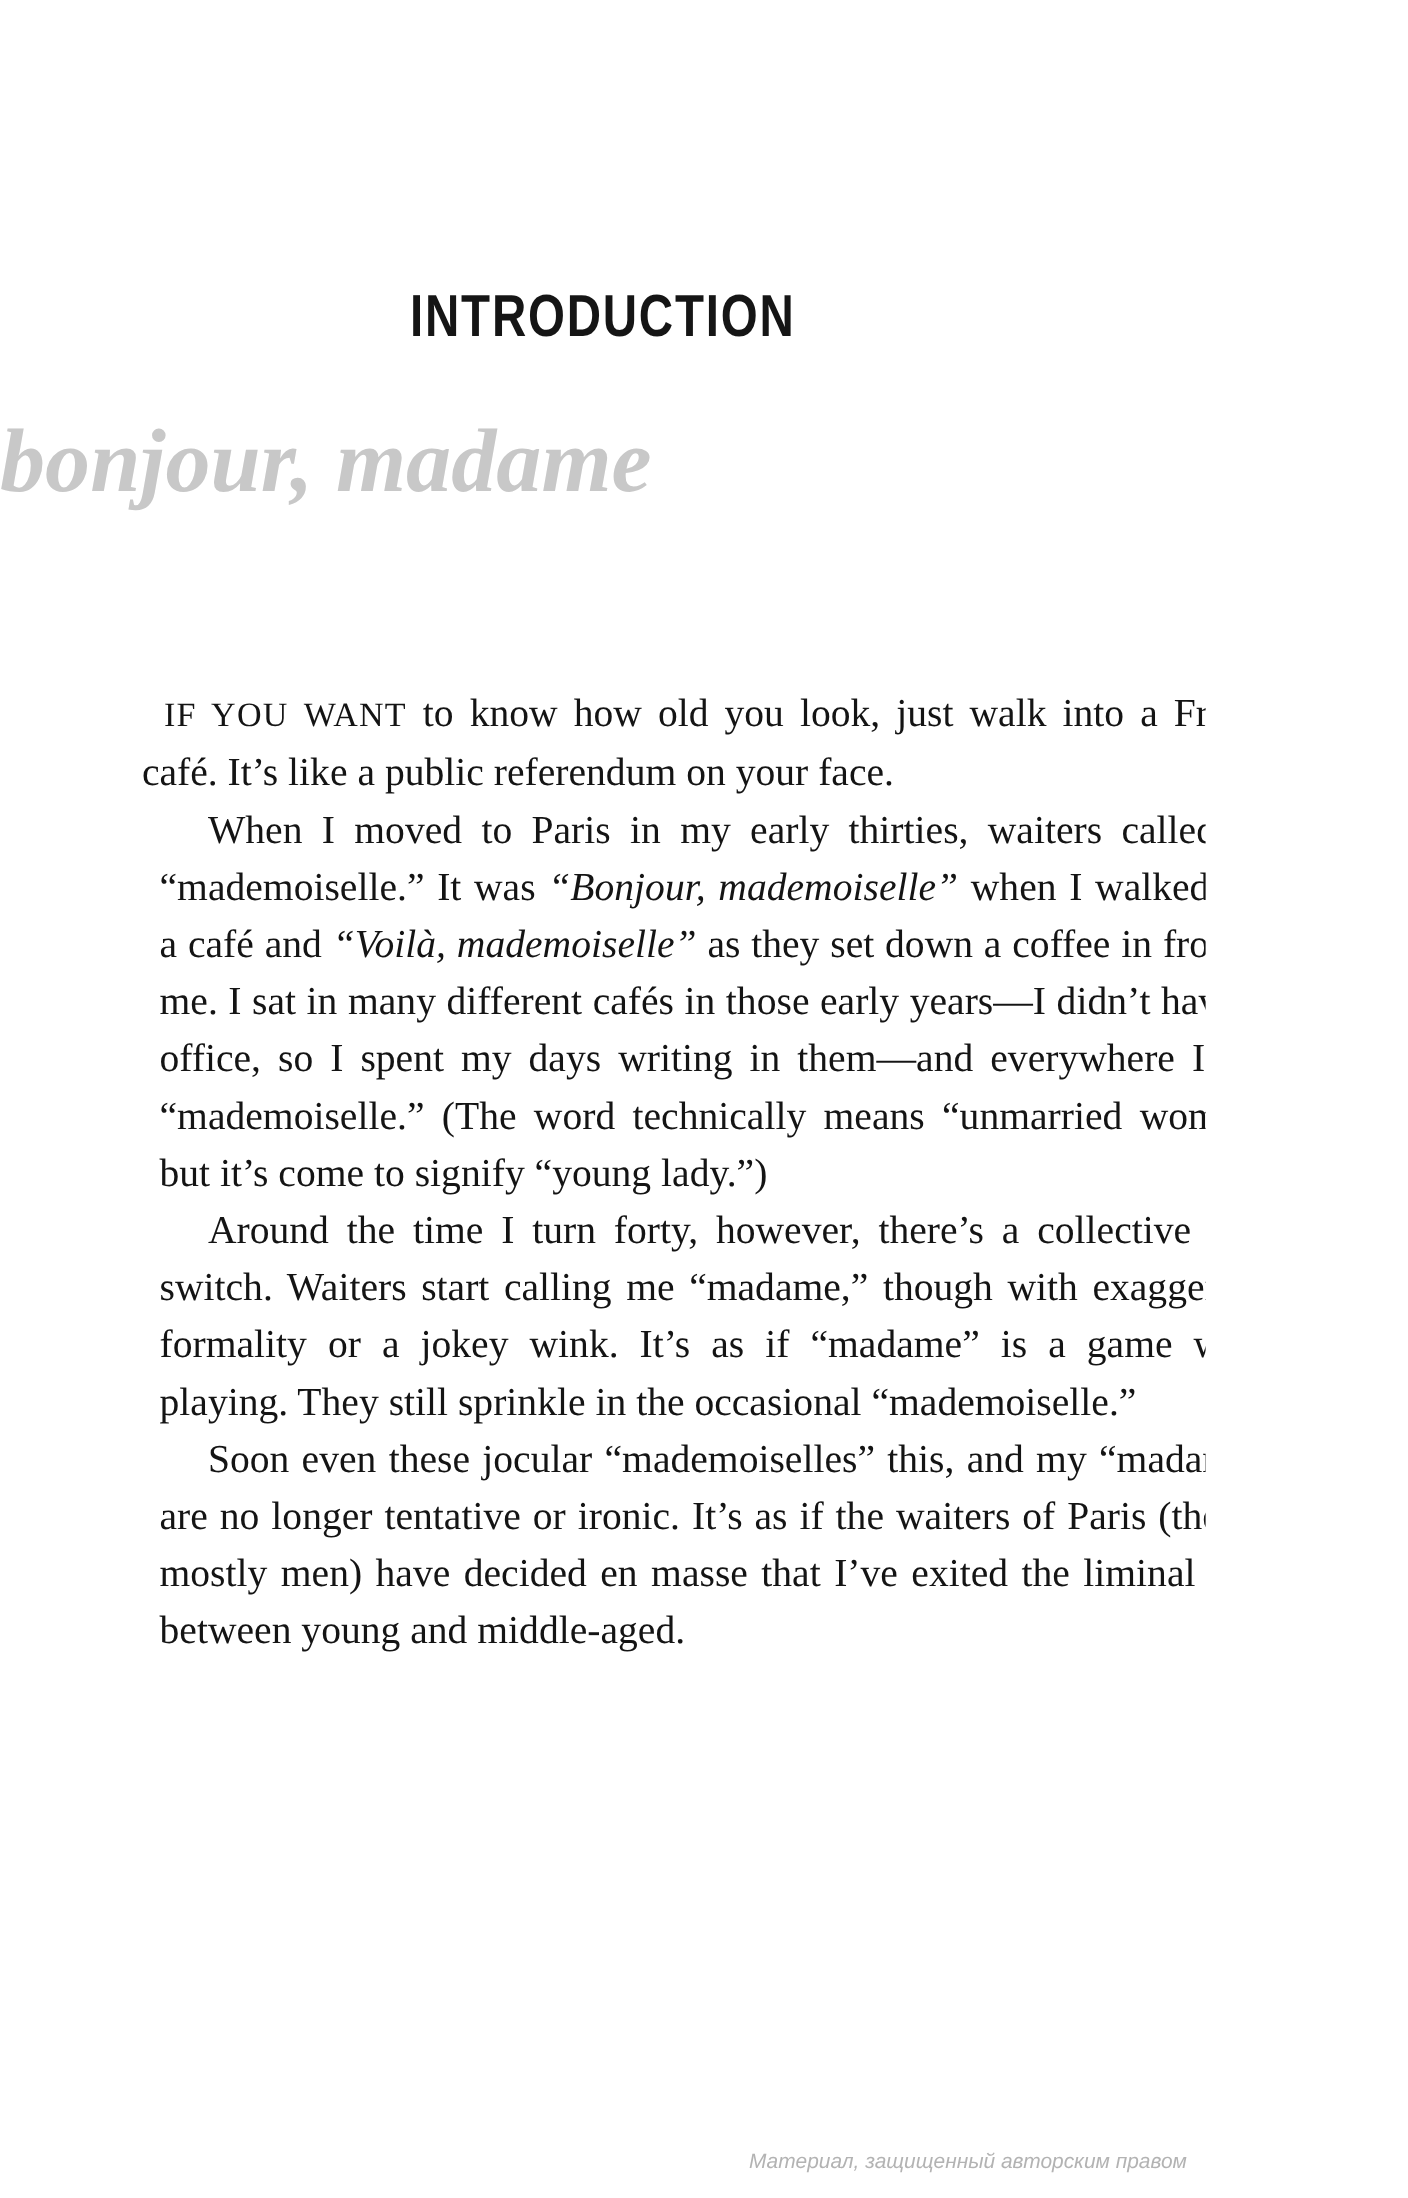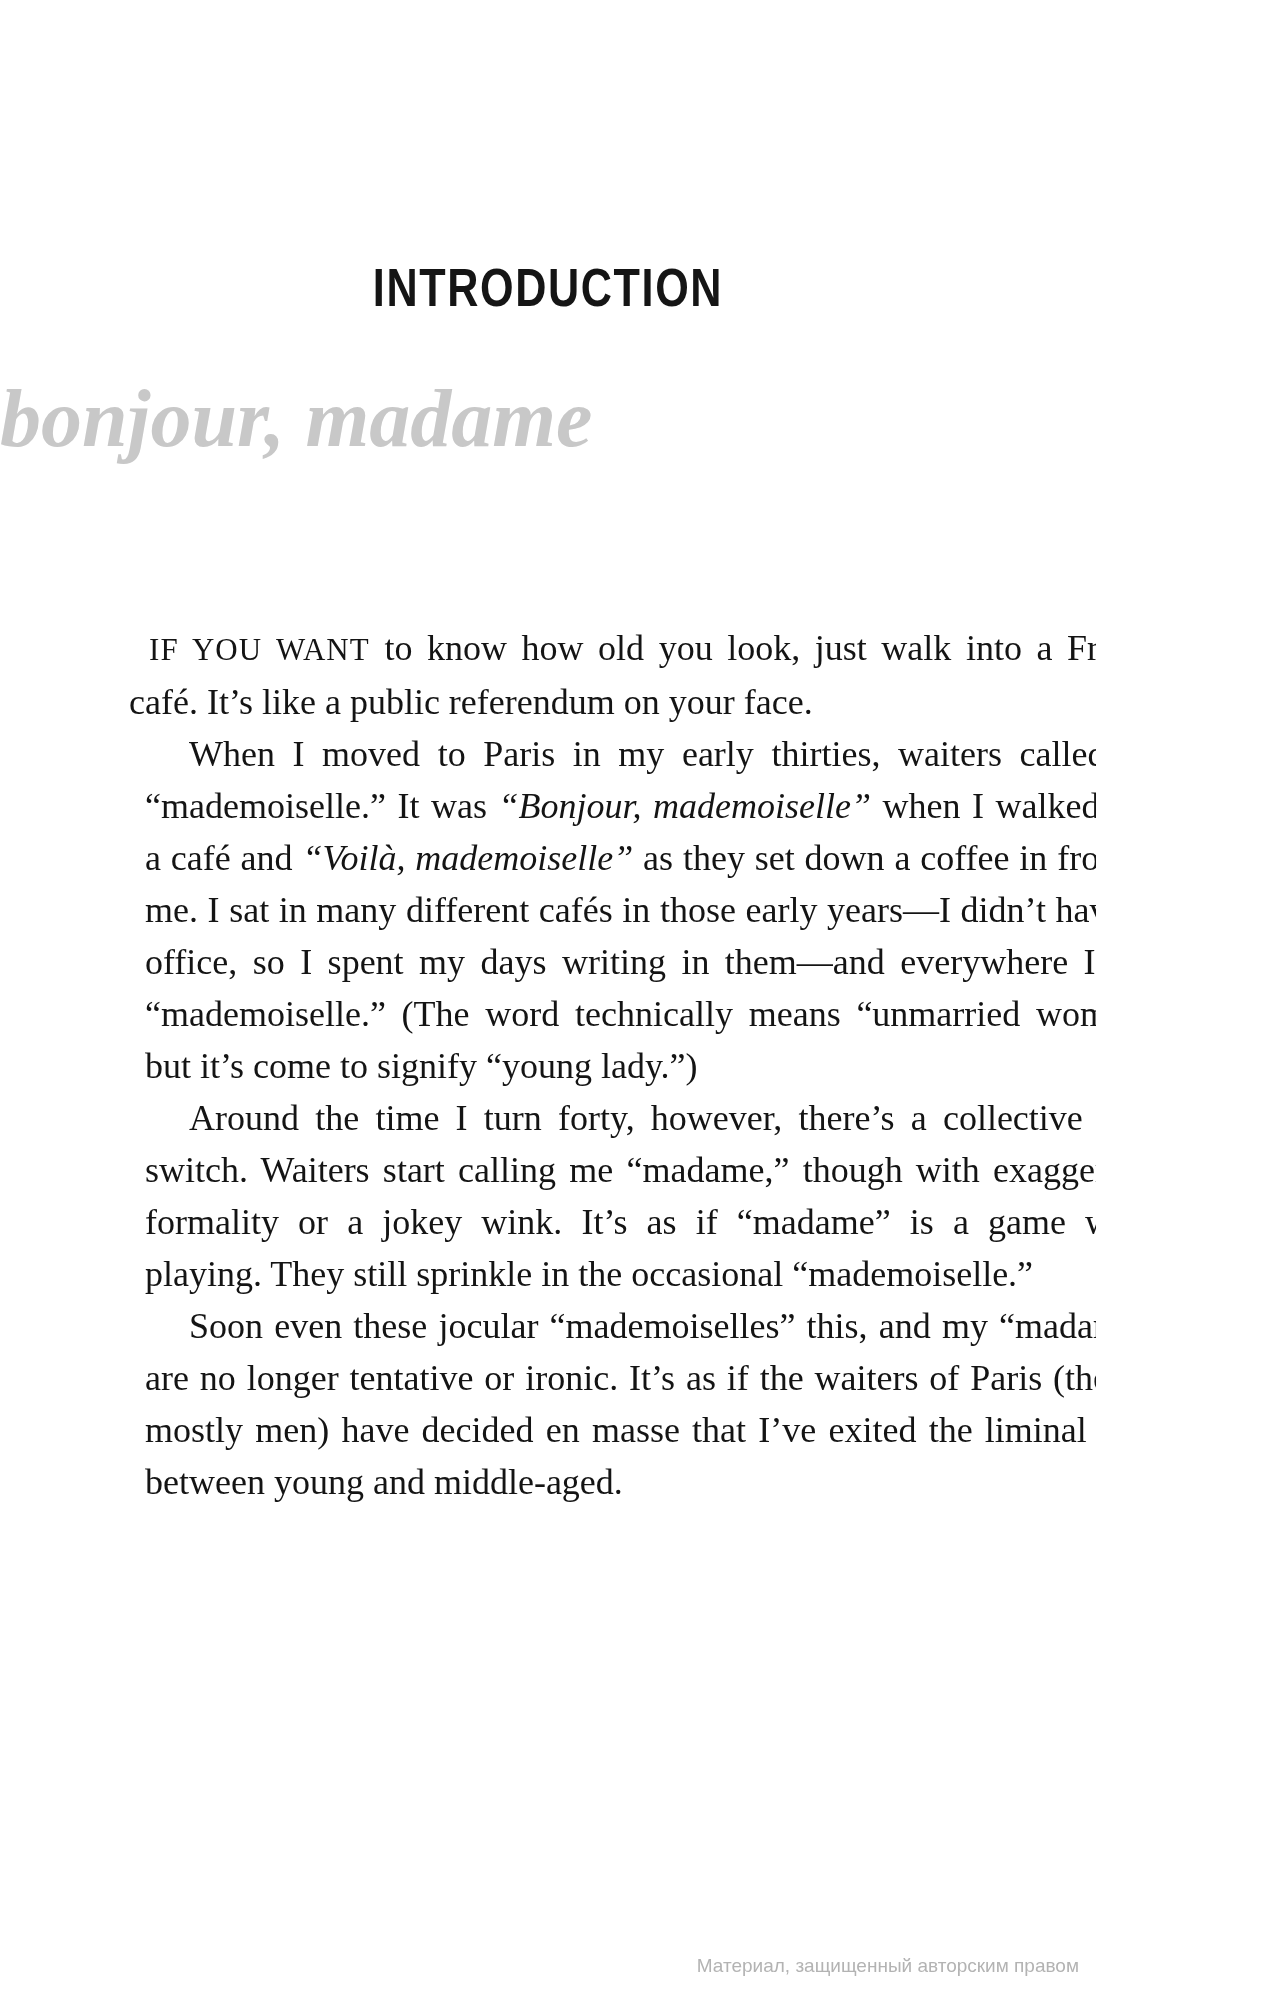--- a/index.html
+++ b/index.html
@@ -71,20 +71,21 @@
   }
   .normal {}
   .copyright-watermark {
     position: absolute;
     top: 1956px;
     right: 17px;
     font-family: "Liberation Sans", sans-serif;
     font-size: 19px;
     line-height: 1.1;
     color: #b3b3b3;
+    font-style: italic;
   }
 </style>
 </head>
 <body>
 
 <div class="page">
 
   <div class="chapter-heading">
     <span class="squeeze">INTRODUCTION</span>
   </div>

